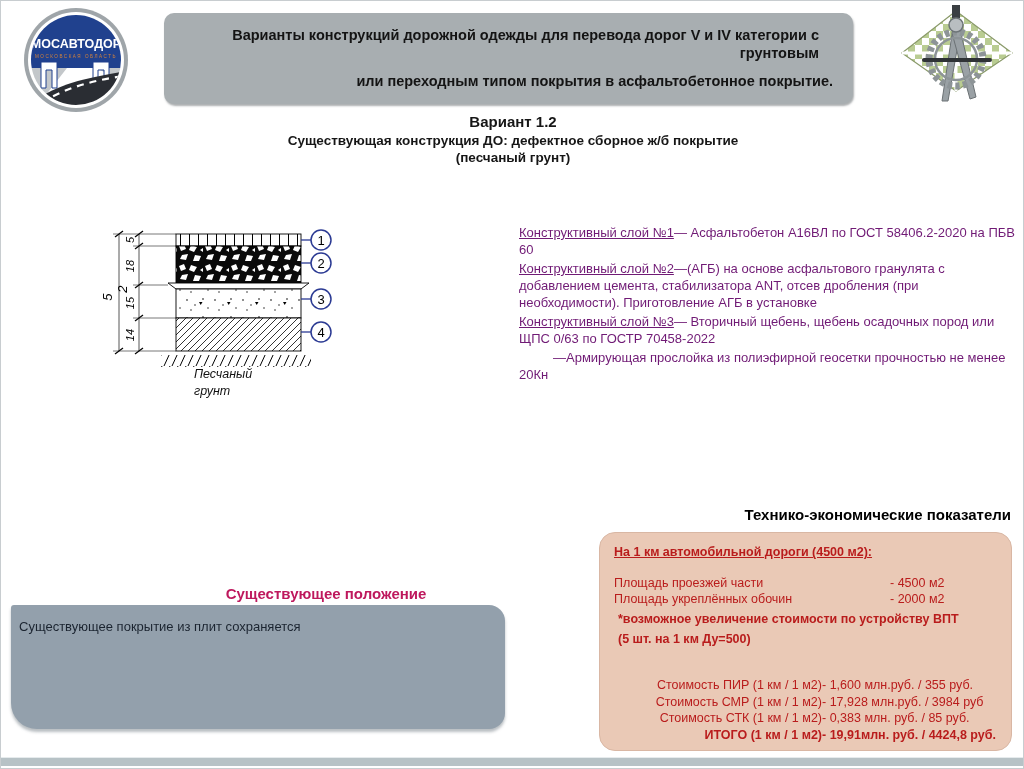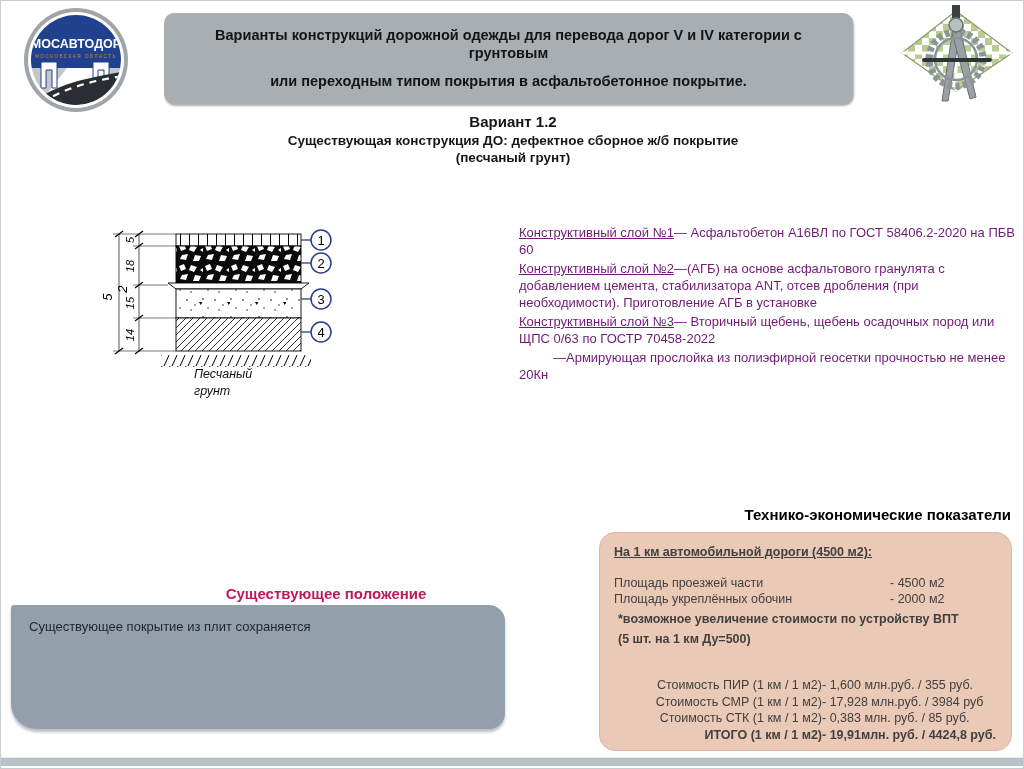--- a/index.html
+++ b/index.html
@@ -6,55 +6,55 @@
   body{
     width:1024px;height:769px;position:relative;overflow:hidden;
     background:#ffffff;font-family:"Liberation Sans",sans-serif;color:#161616;
     box-sizing:border-box;border:1px solid #c8cdd0;
   }
   .abs{position:absolute;}
   
   .header-bar{
     left:163px;top:12px;width:689px;height:91px;background:#a8aeb1;
     border-radius:10px;box-shadow:1px 2px 2px rgba(90,95,100,.5);
-    text-align:center;font-weight:bold;font-size:14.5px;line-height:1.25;color:#141414;
+    text-align:right;font-weight:bold;font-size:14.5px;line-height:1.25;color:#141414;
   }
   .header-bar p{margin:0;}
   .header-bar .h1{padding:13px 34px 0 34px;}
   .header-bar .h2{padding:10px 20px 0 20px;}
   
   .variant-title{left:100px;top:112px;width:824px;text-align:center;font-weight:bold;font-size:15px;}
   .variant-sub{left:100px;top:132px;width:824px;text-align:center;font-weight:bold;font-size:13.5px;}
   .variant-sub2{left:100px;top:149px;width:824px;text-align:center;font-weight:bold;font-size:13.5px;}
   
   .cons-text{left:518px;top:224px;width:498px;font-size:13px;line-height:1.28;color:#701a75;}
   .cons-text p{margin:0 0 3px 0;}
   .u{text-decoration:underline;}
   .indent{text-indent:34px;}
   
   .tek-heading{left:600px;top:505px;width:410px;text-align:right;font-weight:bold;font-size:15px;color:#000;}
   .tek-box{
     left:598px;top:531px;width:413px;height:219px;background:#eac9b6;
     border:1px solid #d9b7a4;border-radius:16px;box-sizing:border-box;
-    font-size:12.5px;color:#404040;padding:12px 10px 0 14px;
+    font-size:12.5px;color:#b91c1c;padding:12px 10px 0 14px;
   }
   .tek-sub{font-weight:bold;text-decoration:underline;margin:0 0 16px 0;}
   .tek-row{display:flex;line-height:16px;}
   .tek-row .lbl{width:276px;}
   .tek-note{font-weight:bold;line-height:16px;margin:4px;}
   .tek-costs{margin-top:30px;text-align:right;}
   .cost-row{display:flex;line-height:16.5px;}
   .cost-row .lbl{width:208px;}
   .cost-row.total{font-weight:bold;}
   
   .exist-heading{left:100px;top:584px;width:450px;text-align:center;font-weight:bold;font-size:15px;color:#be185d;}
   .exist-box{
     left:10px;top:604px;width:494px;height:124px;background:#93a0ac;
     border-radius:3px 16px 16px 26px;box-shadow:0 3px 3px rgba(100,110,120,.45);
-    box-sizing:border-box;padding:14px 16px 0 18px;font-size:13px;color:#1b2430;
+    box-sizing:border-box;padding:14px 16px 0 8px;font-size:13px;color:#1b2430;
   }
   
   .bottom-bar{left:0;top:756px;width:1024px;height:8px;background:#b7c2c6;border-top:1px solid #e6ebed;}
   svg text{font-family:"Liberation Sans",sans-serif;}
 </style>
 </head>
 <body>
 
 <svg class="abs" style="left:16px;top:5px;" width="118" height="108" viewBox="0 0 118 108">
   <defs>

